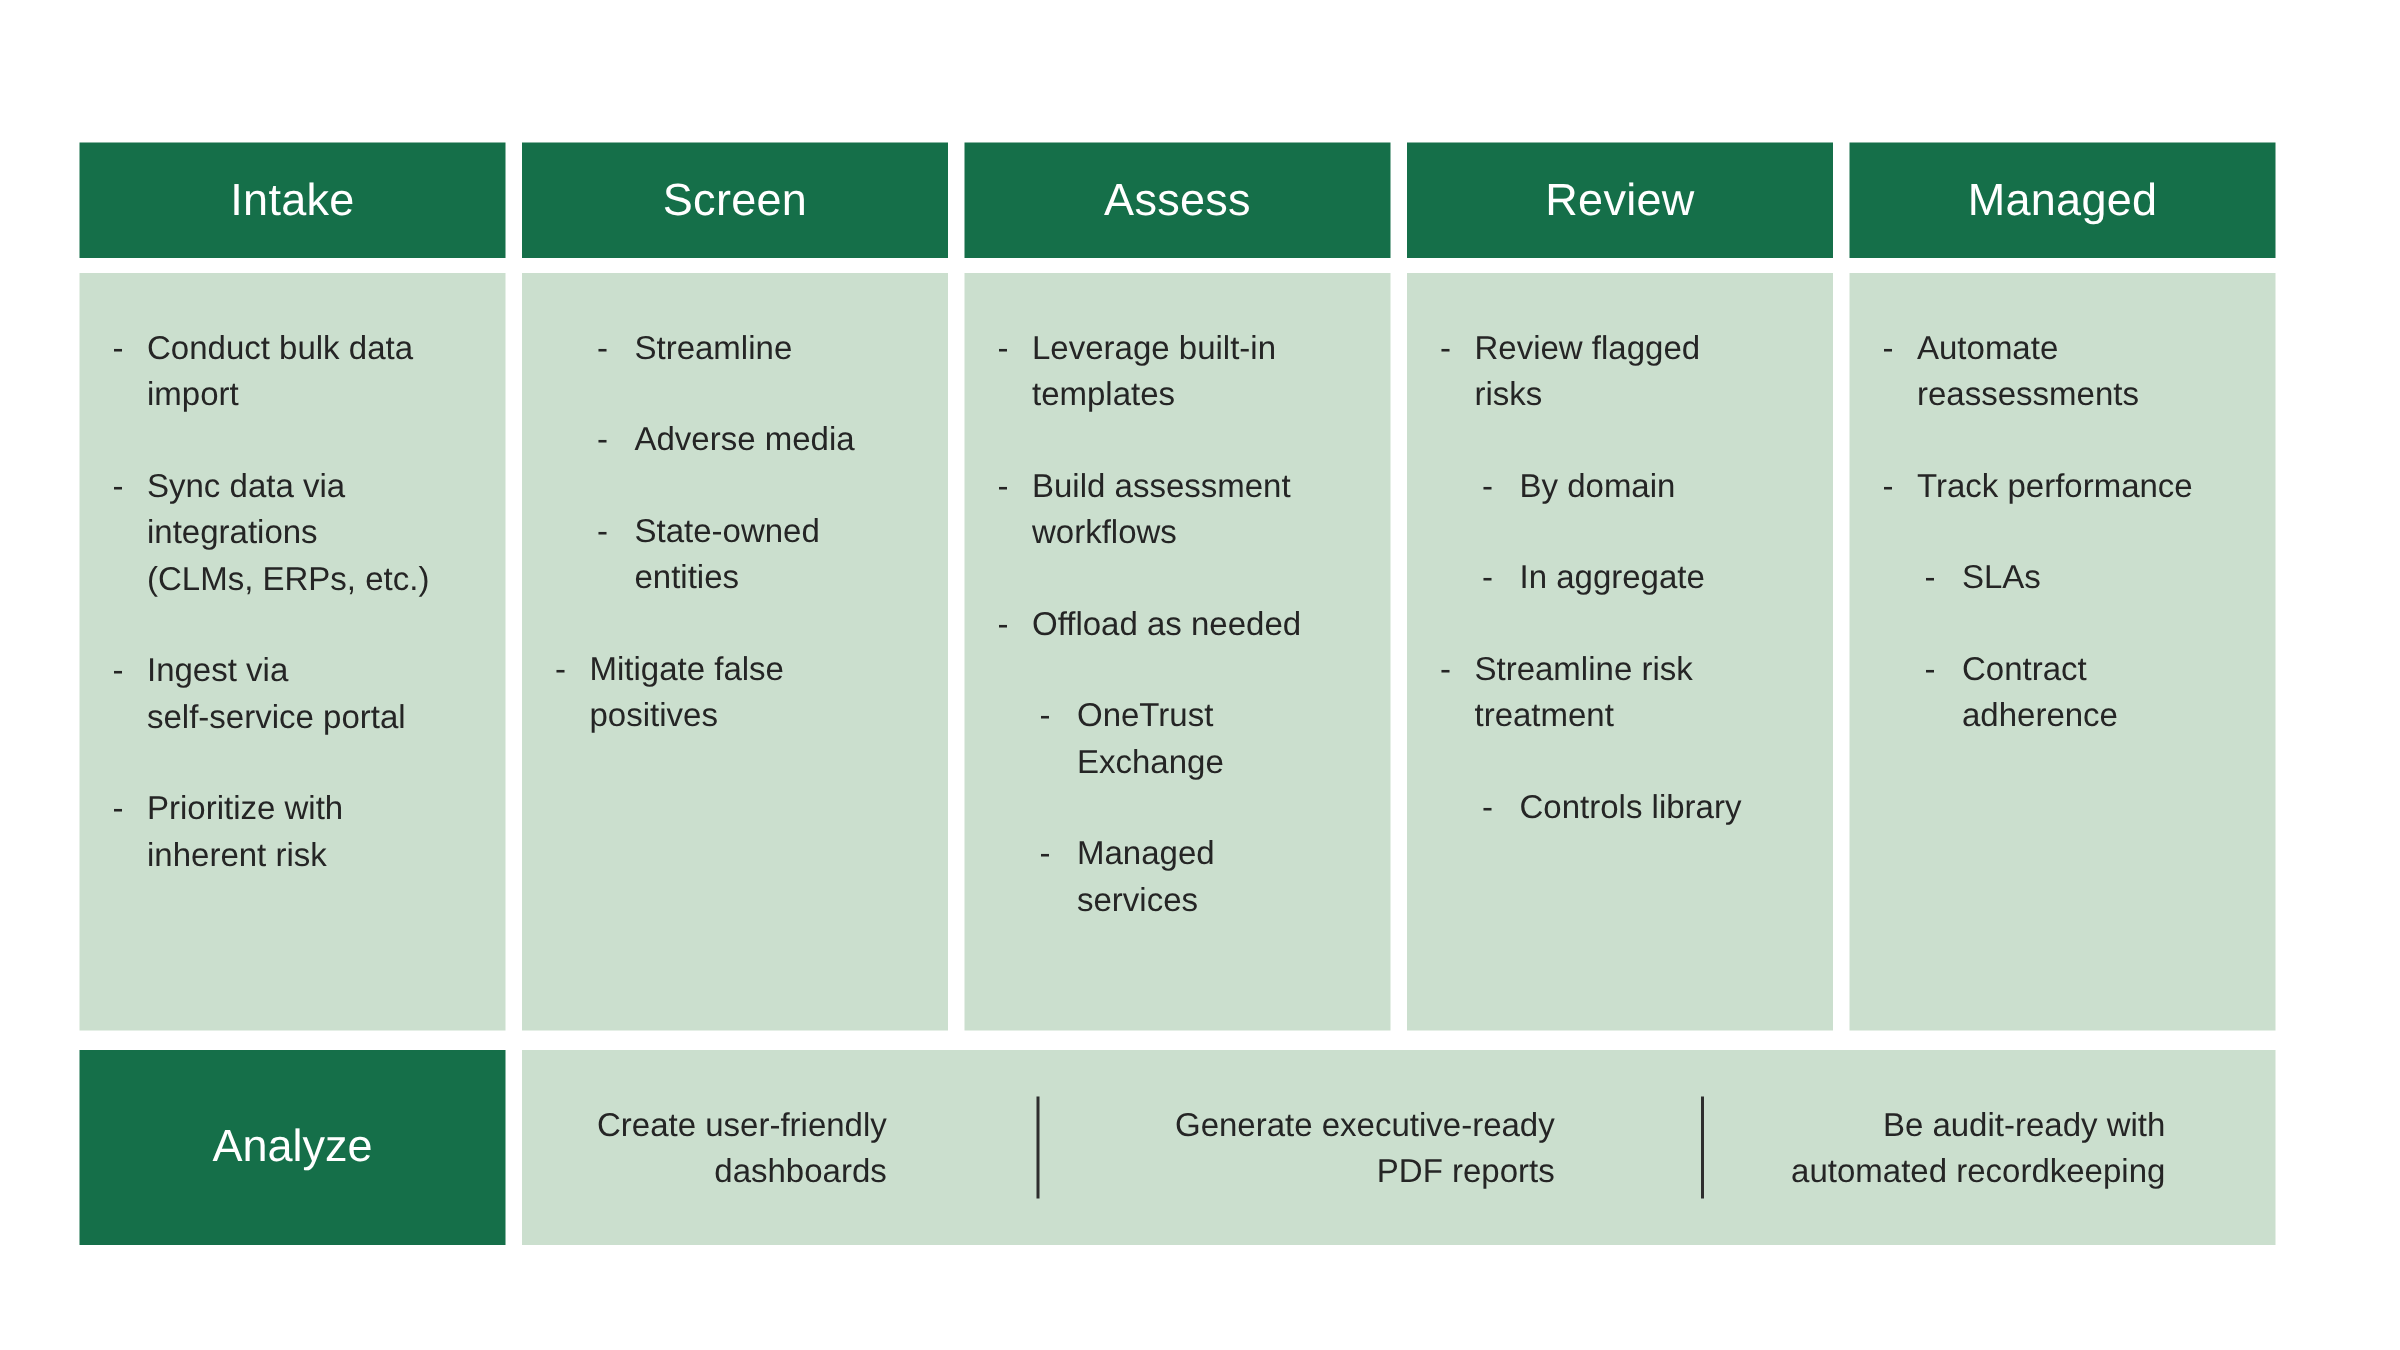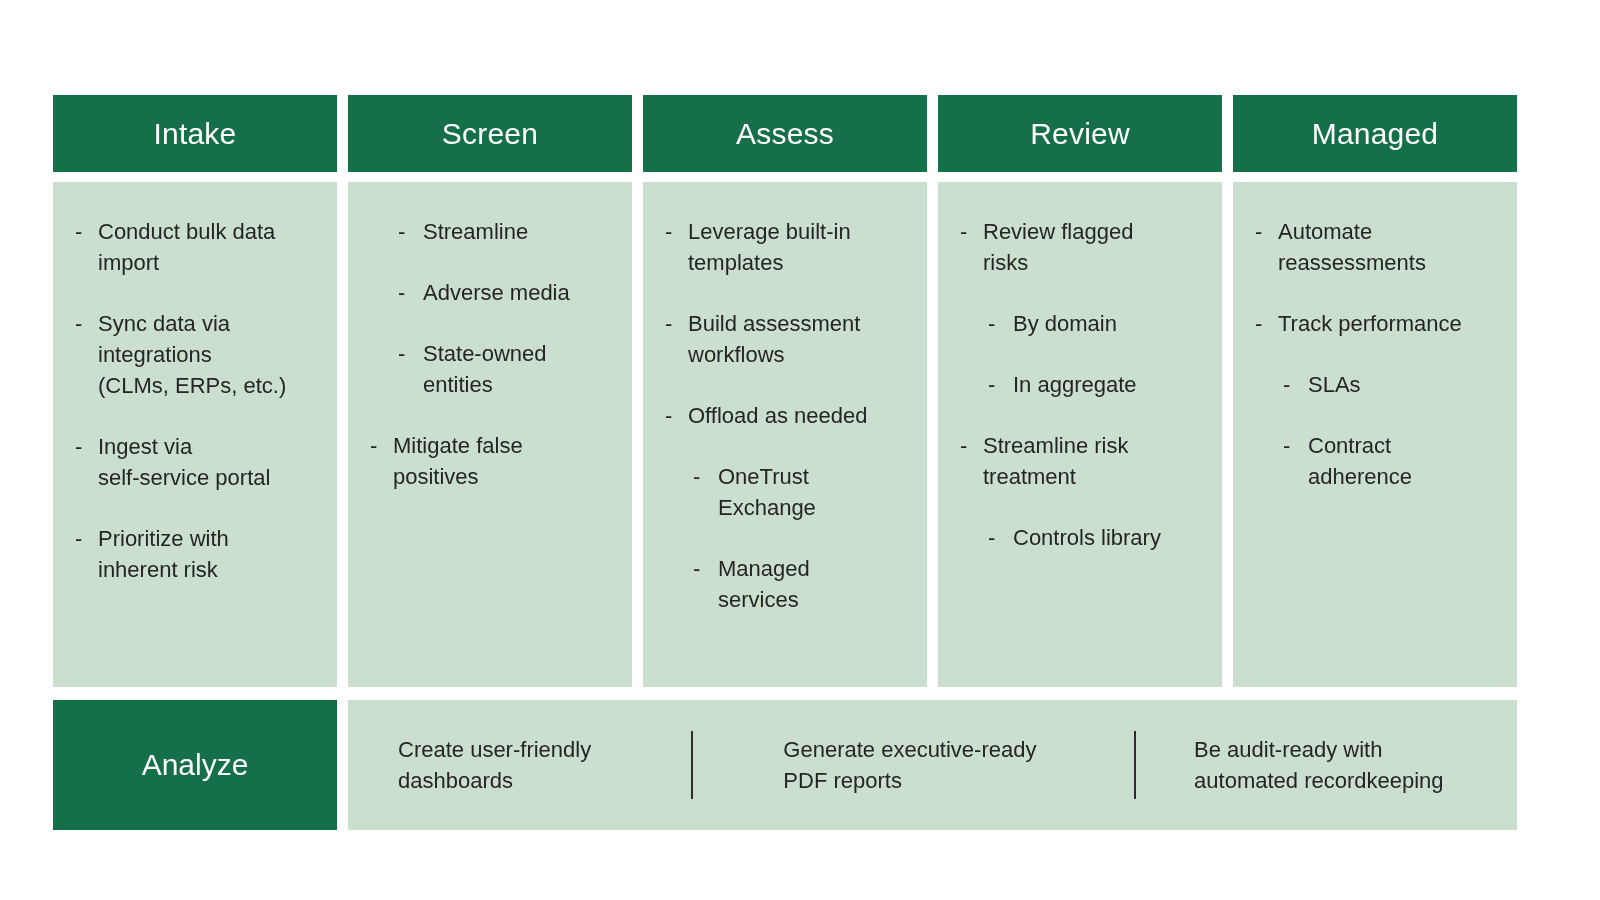--- a/index.html
+++ b/index.html
@@ -9,21 +9,21 @@
   .col{display:flex;flex-direction:column;}
   .col-header{height:77px;background:var(--hdr);color:#ffffff;display:flex;align-items:center;justify-content:center;
     font-size:30px;font-weight:500;letter-spacing:0.2px;}
   .col-body{margin-top:10px;height:505px;background:var(--bodybg);padding-top:34px;box-sizing:border-box;overflow:hidden;}
   .item{position:relative;padding-left:45px;padding-right:24px;margin-bottom:30px;
     font-size:22px;line-height:31px;color:#252525;}
   .item::before{content:"-";position:absolute;left:22px;top:0;}
   .item.lvl2{padding-left:75px;}
   .item.lvl2::before{left:50px;}
   .item-text{white-space:pre-line;}
-  .bottom{display:flex;margin-top:13px;height:130px;}
+  .bottom{display:flex;margin-top:13px;height:130px;text-align:right;}
   .analyze{width:284px;flex:0 0 284px;background:var(--hdr);color:#ffffff;display:flex;align-items:center;justify-content:center;
     font-size:30px;font-weight:500;}
   .bottom-box{flex:1;margin-left:11px;background:var(--bodybg);display:flex;align-items:stretch;}
   .b-sec{display:flex;align-items:center;box-sizing:border-box;}
   .b-sec.s1{width:30.2%;padding-left:50px;}
   .b-sec.s2{width:36.3%;padding-left:62px;margin-left:28px;}
   .b-sec.s3{width:33.5%;padding-left:58px;border-radius:29px;}
   .b-text{font-size:22px;line-height:31px;color:#252525;white-space:pre-line;}
   .b-divider{width:2px;background:#2e2e2e;align-self:center;height:68px;flex:0 0 2px;}
   :root{--hdr:#156f49;--bodybg:#cbdfce;}

